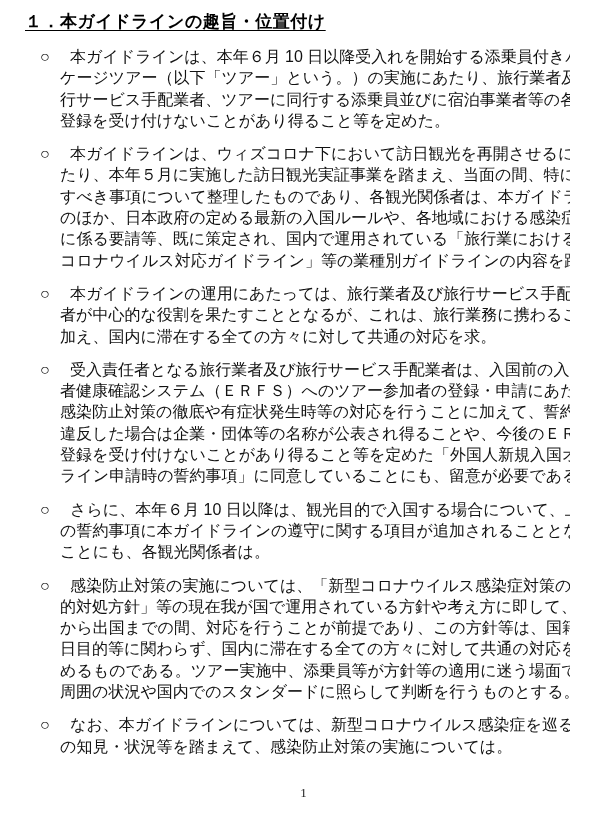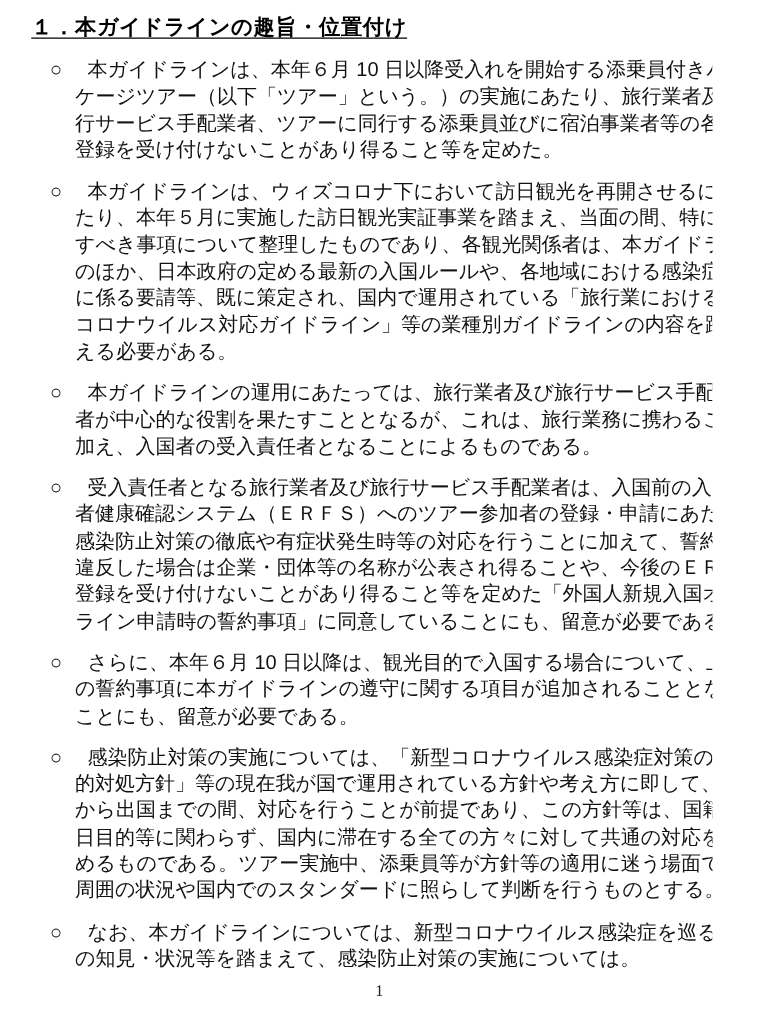--- a/index.html
+++ b/index.html
@@ -91,48 +91,47 @@
       <div class="para">
         <div class="line first">
           <span class="marker">○</span>
           <span class="line-text">本ガイドラインは、ウィズコロナ下において訪日観光を再開させるにあ</span>
         </div>
         <div class="line">たり、本年５月に実施した訪日観光実証事業を踏まえ、当面の間、特に留意</div>
         <div class="line">すべき事項について整理したものであり、各観光関係者は、本ガイドライン</div>
         <div class="line">のほか、日本政府の定める最新の入国ルールや、各地域における感染症対策</div>
         <div class="line">に係る要請等、既に策定され、国内で運用されている「旅行業における新型</div>
         <div class="line">コロナウイルス対応ガイドライン」等の業種別ガイドラインの内容を踏ま</div>
-        <div class="line last">える必要がある。</div>
       </div>
       <div class="para">
         <div class="line first">
           <span class="marker">○</span>
           <span class="line-text">本ガイドラインの運用にあたっては、旅行業者及び旅行サービス手配業</span>
         </div>
         <div class="line">者が中心的な役割を果たすこととなるが、これは、旅行業務に携わることに</div>
-        <div class="line last">加え、入国者の受入責任者となることによるものである。</div>
+        <div class="line last">加え、国内に滞在する全ての方々に対して共通の対応を求。</div>
       </div>
       <div class="para">
         <div class="line first">
           <span class="marker">○</span>
           <span class="line-text">受入責任者となる旅行業者及び旅行サービス手配業者は、入国前の入国</span>
         </div>
         <div class="line">者健康確認システム（ＥＲＦＳ）へのツアー参加者の登録・申請にあたって、</div>
         <div class="line">感染防止対策の徹底や有症状発生時等の対応を行うことに加えて、誓約に</div>
         <div class="line">違反した場合は企業・団体等の名称が公表され得ることや、今後のＥＲＦＳ</div>
         <div class="line">登録を受け付けないことがあり得ること等を定めた「外国人新規入国オン</div>
         <div class="line last">ライン申請時の誓約事項」に同意していることにも、留意が必要である。</div>
       </div>
       <div class="para">
         <div class="line first">
           <span class="marker">○</span>
           <span class="line-text">さらに、本年６月 10 日以降は、観光目的で入国する場合について、上記</span>
         </div>
         <div class="line">の誓約事項に本ガイドラインの遵守に関する項目が追加されることとなる</div>
-        <div class="line last">ことにも、留意が必要である。</div>
+        <div class="line last">ことにも、各観光関係者は。</div>
       </div>
       <div class="para">
         <div class="line first">
           <span class="marker">○</span>
           <span class="line-text">感染防止対策の実施については、「新型コロナウイルス感染症対策の基本</span>
         </div>
         <div class="line">的対処方針」等の現在我が国で運用されている方針や考え方に即して、入国</div>
         <div class="line">から出国までの間、対応を行うことが前提であり、この方針等は、国籍や訪</div>
         <div class="line">日目的等に関わらず、国内に滞在する全ての方々に対して共通の対応を求</div>
         <div class="line">めるものである。ツアー実施中、添乗員等が方針等の適用に迷う場面では、</div>

